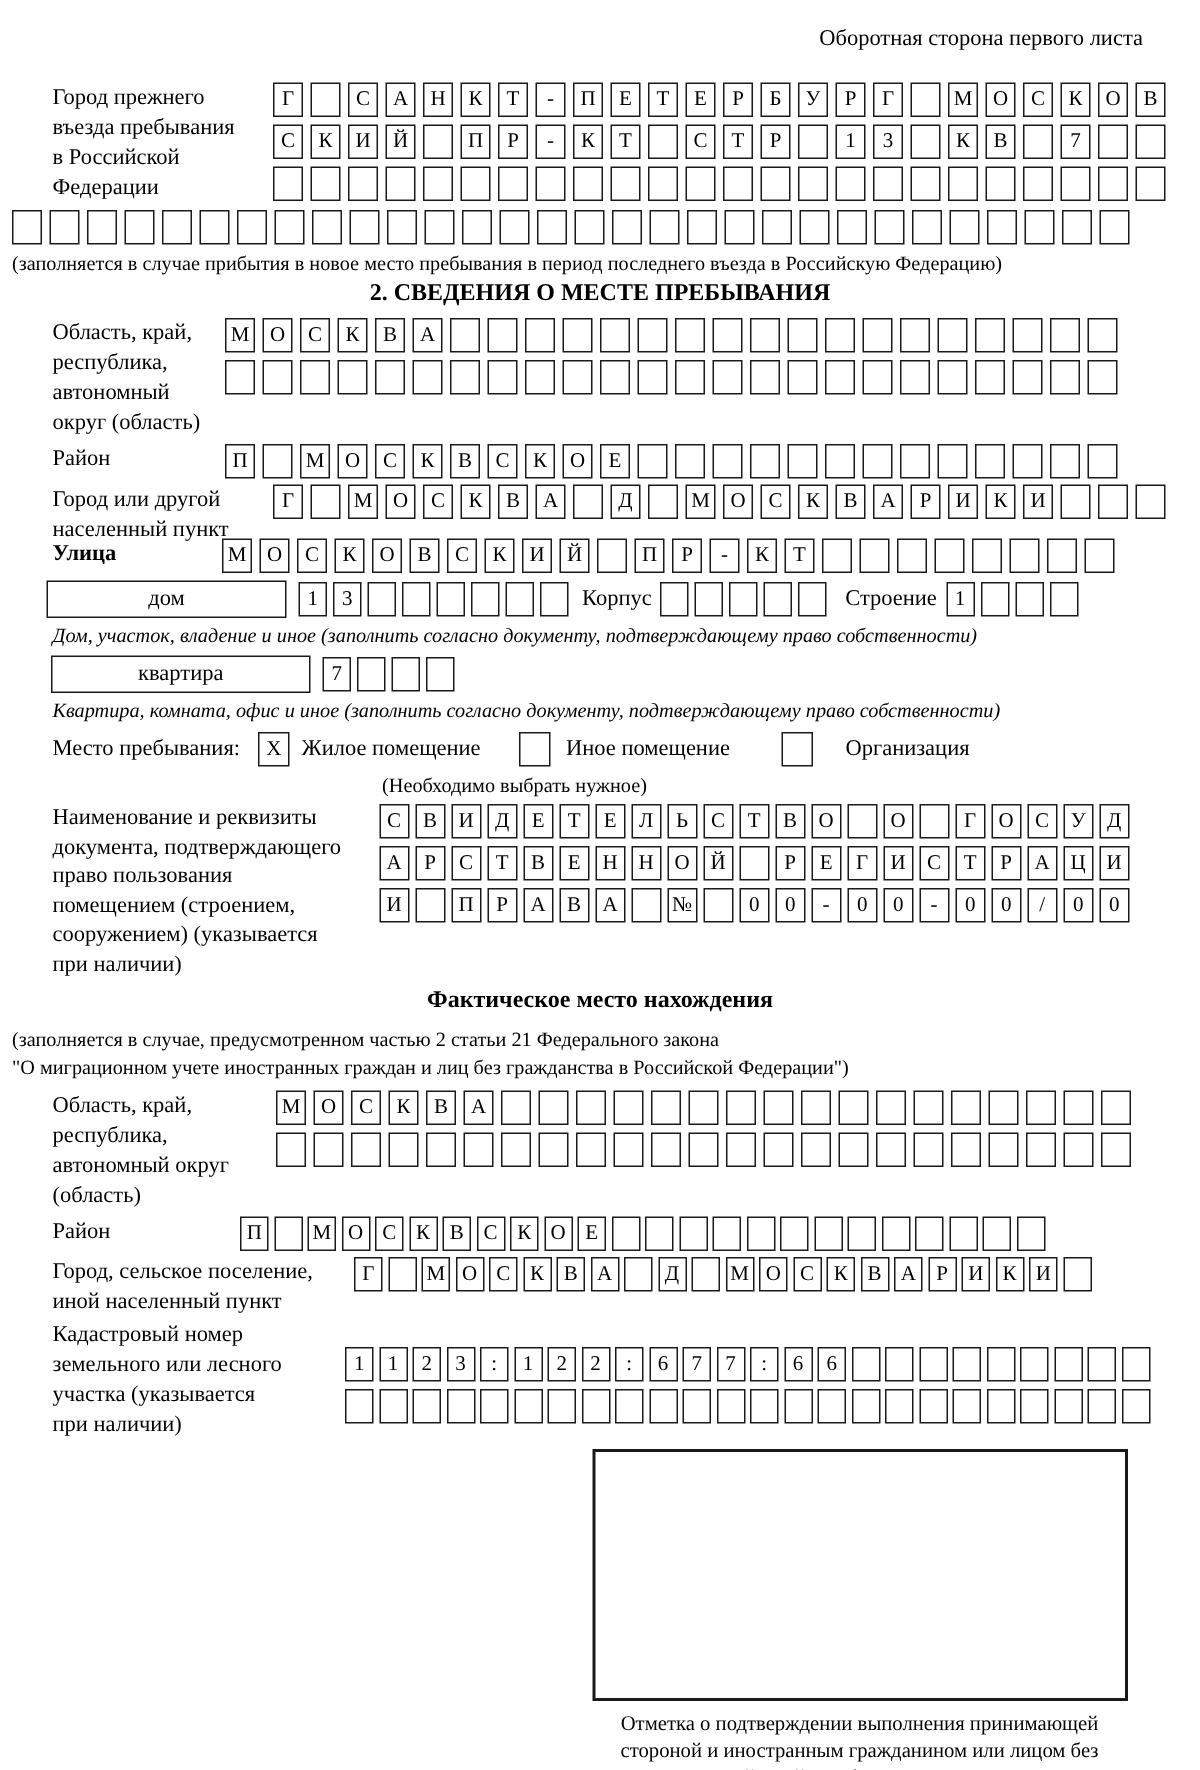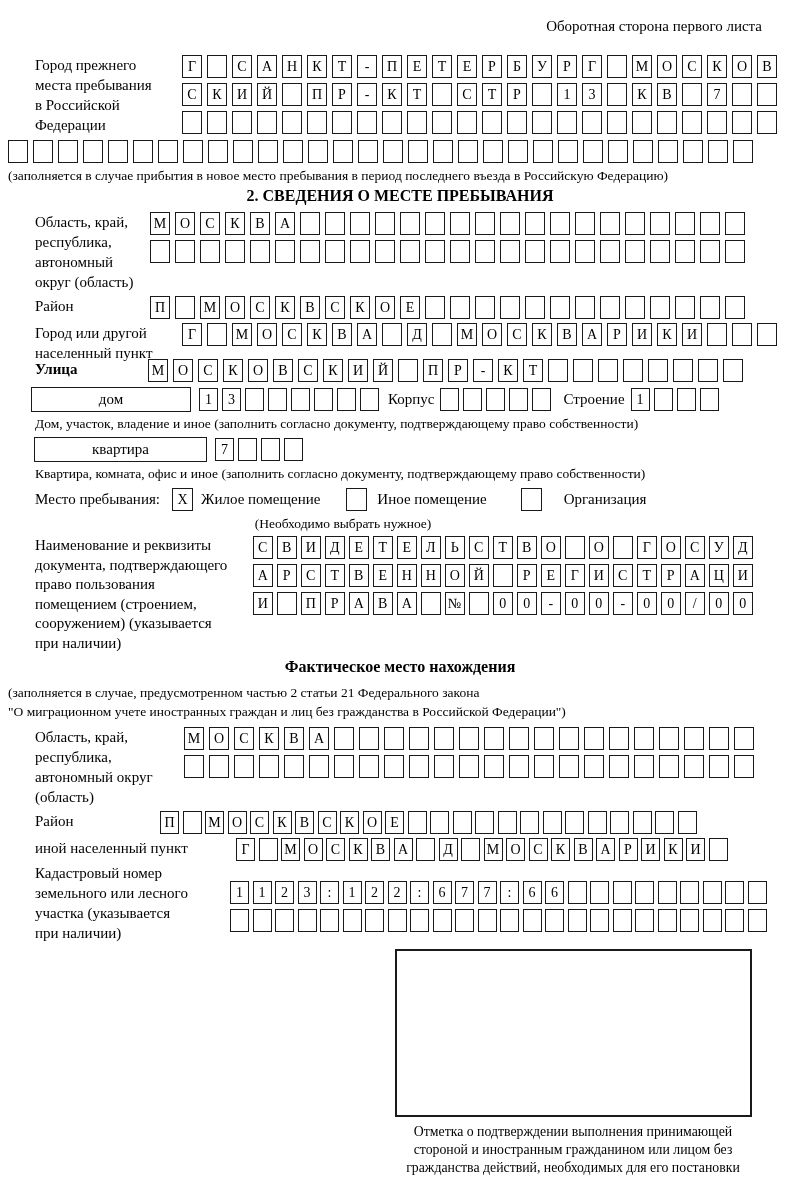--- a/index.html
+++ b/index.html
@@ -23,21 +23,21 @@
   .w174{flex:0 0 174px;}
   .w142{flex:0 0 142px;}
   .w140{flex:0 0 140px;font-weight:bold;}
   .w245{flex:0 0 245px;}
   .w176{flex:0 0 176px;}
   .w152{flex:0 0 152px;}
   .w228{flex:0 0 228px;}
   .w222{flex:0 0 222px;}
   .note{font-size:13.5px;line-height:16px;margin-bottom:2px;}
   .center{text-align:left;}
-  .leftnote{padding-left:27px;margin-bottom:4px;}
+  .leftnote{padding-left:27px;margin-bottom:4px;font-style:italic;}
   .sec-header{text-align:center;font-weight:bold;font-size:16px;line-height:20px;margin:2px 0 6px 0;}
   .widebox{box-sizing:border-box;height:25px;border:1.6px solid #1a1a1a;display:flex;
            align-items:center;justify-content:center;font-size:15px;}
   .inline-label{font-size:15px;white-space:nowrap;}
   .hrow{display:flex;align-items:center;height:27px;margin-bottom:3px;}
   .chkbox{box-sizing:border-box;width:21px;height:23px;border:1.6px solid #1a1a1a;display:flex;
           align-items:center;justify-content:center;font-size:14px;flex:0 0 21px;}
   .stamp-wrap{margin-left:387px;width:360px;}
   .stamp-box{box-sizing:border-box;width:357px;height:168px;border:2px solid #1a1a1a;margin-bottom:6px;}
   .caption{font-size:13.8px;line-height:18px;text-align:center;width:380px;margin-left:-12px;}
@@ -46,21 +46,21 @@
 </head>
 <body>
 
 <div class="page">
 
   <div class="corner-title">Оборотная сторона первого листа</div>
 
   <div class="flexrow">
     <div class="label w174">
         <div>Город прежнего</div>
-        <div>места пребывания</div>
+        <div>въезда пребывания</div>
         <div>в Российской</div>
         <div>Федерации</div>
       </div>
     <div>
       <div class="cellrow">
           <span class="cell">Г</span>
           <span class="cell"></span>
           <span class="cell">С</span>
           <span class="cell">А</span>
           <span class="cell">Н</span>
@@ -562,20 +562,21 @@
         <span class="cell"></span>
         <span class="cell"></span>
         <span class="cell"></span>
         <span class="cell"></span>
         <span class="cell"></span>
       </div>
   </div>
 
   <div class="flexrow" style="margin-top:4px">
     <div class="label w228">
+        <div>Город, сельское поселение,</div>
         <div>иной населенный пункт</div>
       </div>
     <div class="cellrow tight mb0">
         <span class="cell">Г</span>
         <span class="cell"></span>
         <span class="cell">М</span>
         <span class="cell">О</span>
         <span class="cell">С</span>
         <span class="cell">К</span>
         <span class="cell">В</span>

